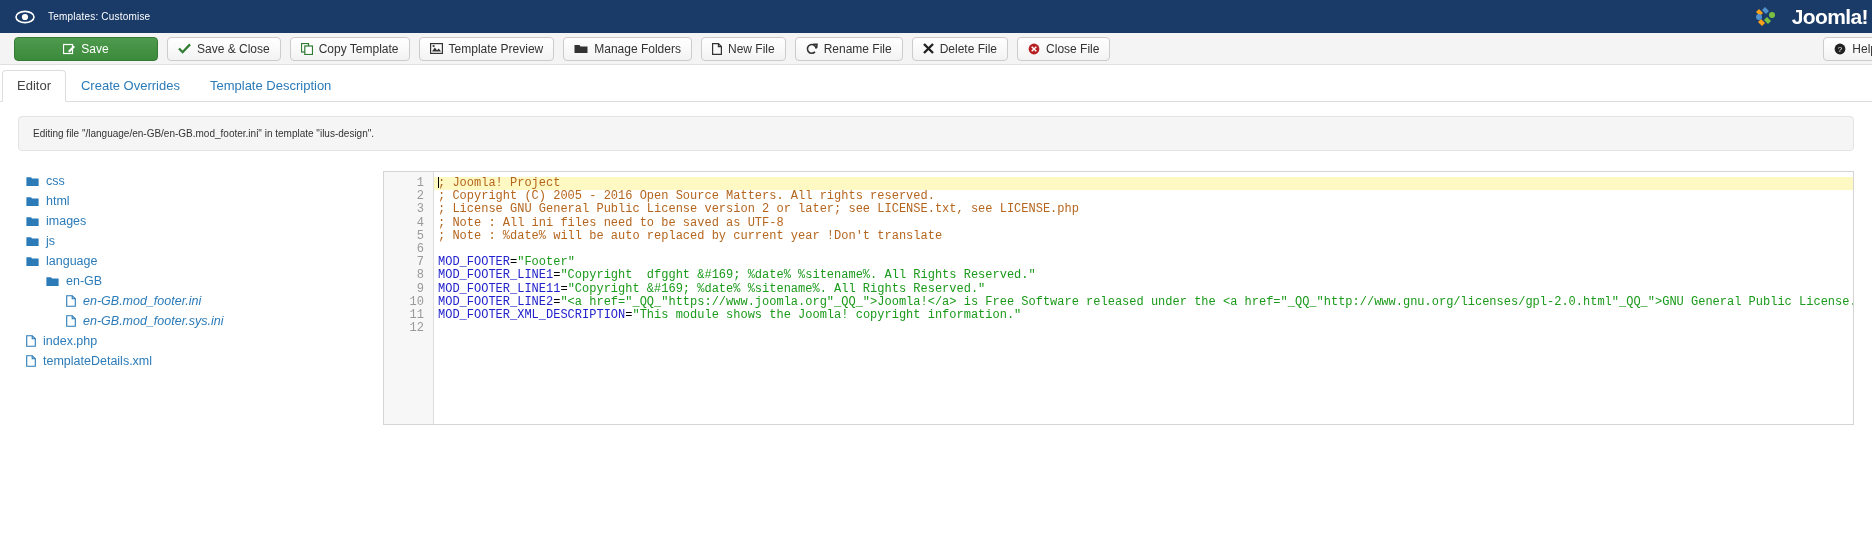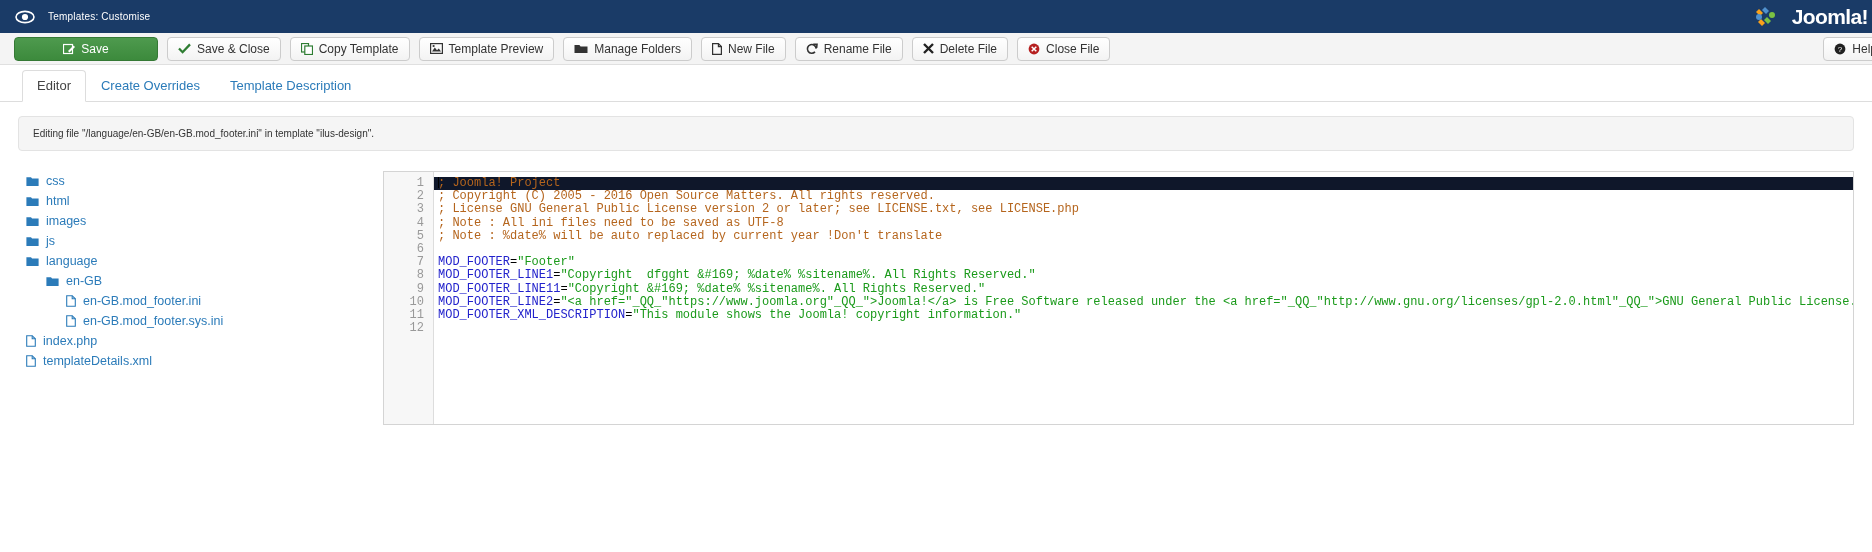--- a/index.html
+++ b/index.html
@@ -86,21 +86,21 @@
     position: absolute;
     right: -16px;
     margin-right: 0;
   }
   .sep { flex: 1 1 auto; }
 
   
   #tabs {
     height: 37px;
     background: #ffffff;
-    padding-left: 22px;
+    padding-left: 2px;
     display: flex;
     align-items: flex-end;
     border-bottom: 1px solid #dddddd;
   }
   .tab {
     font-size: 13px;
     padding: 7px 14px;
     color: #2b7bb9;
     cursor: pointer;
     position: relative;
@@ -147,21 +147,21 @@
     font-size: 12.5px;
     color: #2b7bb9;
     height: 20px;
     line-height: 20px;
     cursor: pointer;
     white-space: nowrap;
   }
   .tree-item .ico { line-height: 0; display: inline-flex; }
   .tree-item.d1 { padding-left: 8px; }
   .tree-item.d2 { padding-left: 28px; }
-  .tree-item.d3 { padding-left: 48px; }
+  .tree-item.d3 { padding-left: 48px; font-style: italic; }
 
   
   #editor {
     flex: 1 1 auto;
     border: 1px solid #d4d4d4;
     background: #ffffff;
     height: 254px;
     display: flex;
     overflow: hidden;
     font-family: "Liberation Mono", "DejaVu Sans Mono", monospace;
@@ -184,21 +184,21 @@
     padding: 5px 0 0 0;
     overflow: hidden;
     position: relative;
     white-space: pre;
   }
   #code .line {
     min-height: 13.2px;
     padding-left: 4px;
   }
   #code .line.current {
-    background: #0f172a;
+    background: #fef9c3;
   }
   .tok-comment { color: #b5651d; }
   .tok-key     { color: #2222cc; }
   .tok-op      { color: #000000; }
   .tok-str     { color: #1a9a1a; }
   .caret {
     display: inline-block;
     width: 1px;
     height: 11px;
     background: #000000;

